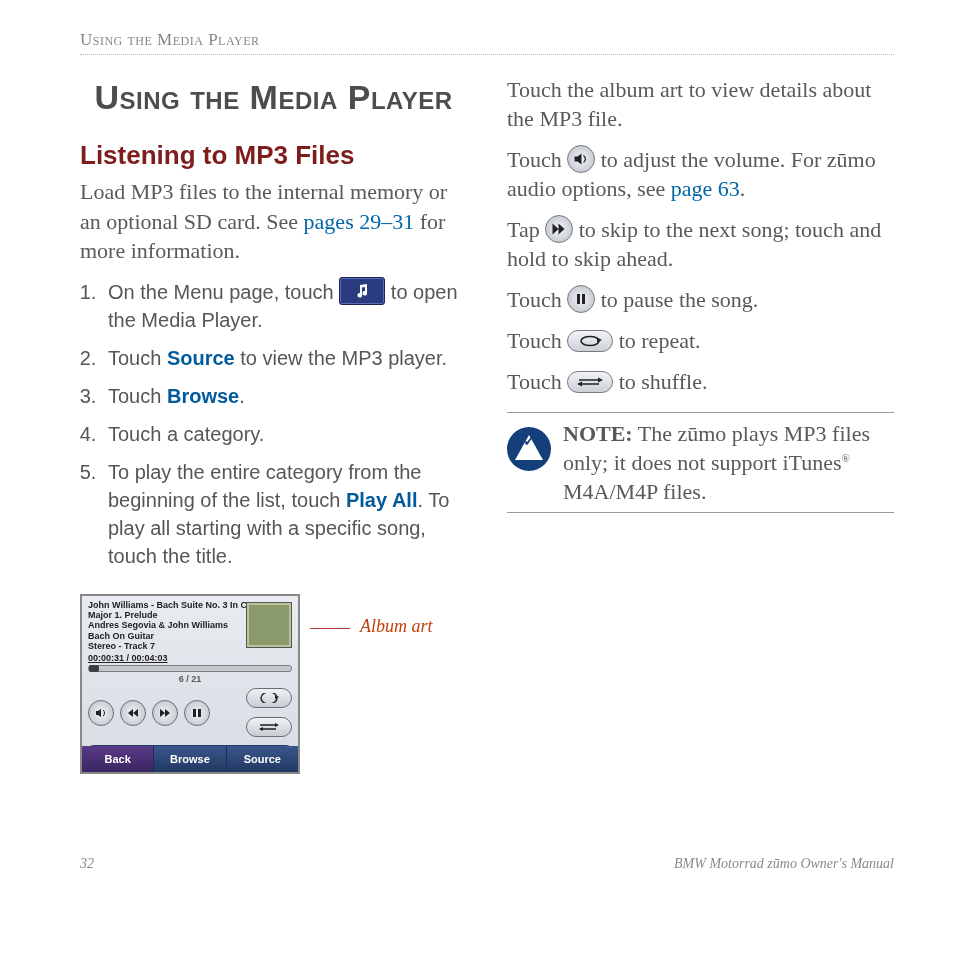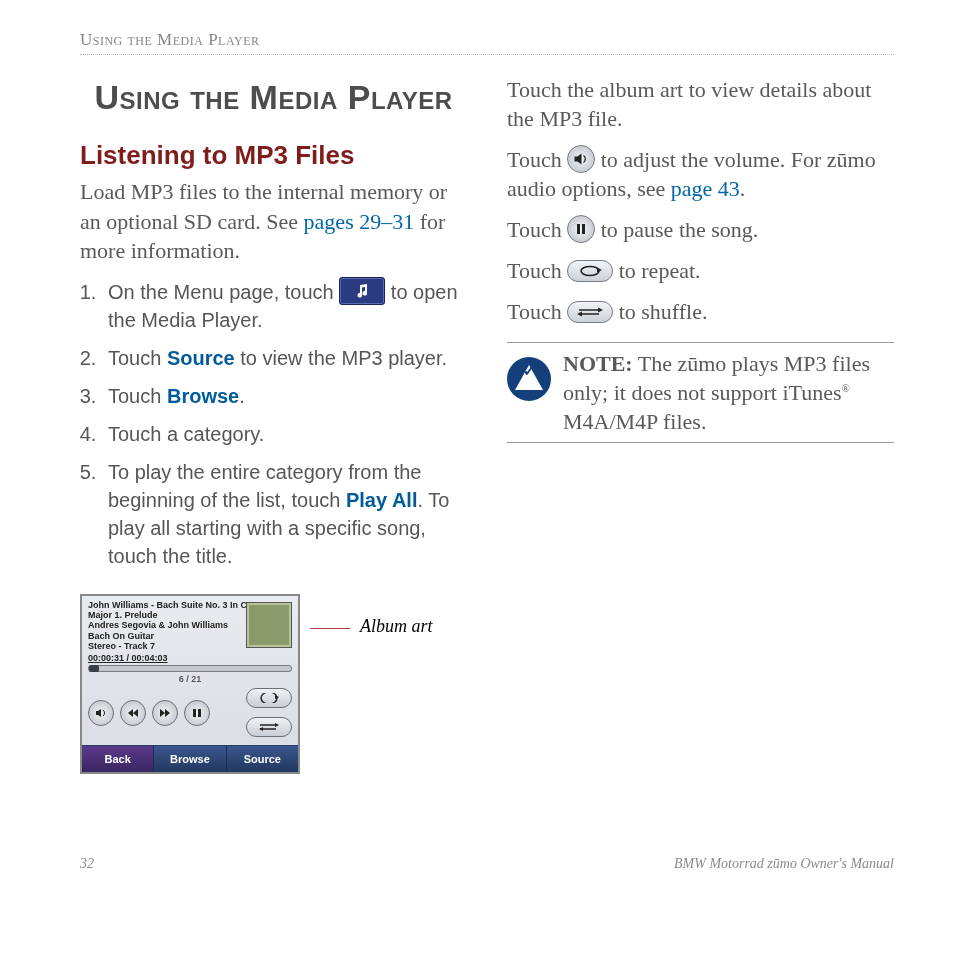--- a/index.html
+++ b/index.html
@@ -162,39 +162,40 @@
     display:flex; align-items:center; justify-content:center;
     font-size: 11px; color:#222;
   }
   .ss-pillcol { display:flex; flex-direction:column; gap:9px; margin-left:auto; }
   .ss-bottom {
     position: absolute; left:0; right:0; bottom:0;
     height: 26px;
     display:flex;
     background:#3a2560;
     border-top: 1px solid #2a3c6a;
+    border-radius: 13px;
   }
   .ss-bbtn {
     flex:1;
     color:#fff; font-size:11px; font-weight:bold;
     display:flex; align-items:center; justify-content:center;
     border-right: 1px solid #1a2c58;
     background: linear-gradient(#5a3a88,#3a2560);
   }
   .ss-bbtn.mid { background: linear-gradient(#3a568c,#213860);}
   .ss-bbtn:last-child { border-right:none;}
   .leader-line {
     width: 40px;
     border-top: 1px solid #b34040;
     margin-top: 34px;
   }
   .callout {
     font-style: italic;
     font-size: 18px;
-    color: #000000;
+    color: #c2410c;
     margin-top: 22px;
   }
   
   .ico-round {
     display:inline-block; vertical-align:-6px;
     width: 26px; height: 26px;
     background: radial-gradient(#f2f4f7,#b8bdc5);
     border: 1px solid #777a80;
     border-radius: 50%;
     position: relative;
@@ -354,24 +355,33 @@
       <p class="body">Touch the album art to view details about the MP3 file.</p>
 
       <p class="body">
         <span>Touch </span>
         <span class="ico-round">
           <svg width="15" height="15" viewBox="0 0 15 15">
               <path fill="#222" d="M1 5h3l4-3v11l-4-3H1z"></path>
               <path stroke="#222" stroke-width="1.3" fill="none" d="M10 4c2.5 1.5 2.5 5.5 0 7"></path>
             </svg>
         </span>
-        <span> to adjust the volume. For zūmo audio options, see </span><span class="link">page 43</span><span>.</span>
-      </p>
-
-
+        <span> to adjust the volume. For zūmo audio options, see </span><span class="link">page 63</span><span>.</span>
+      </p>
+
+
+      <p class="body">
+        <span>Tap </span>
+        <span class="ico-round">
+          <svg width="15" height="15" viewBox="0 0 15 15">
+              <path fill="#222" d="M1 2l6 5.5L1 13zM7 2l6 5.5L7 13z"></path>
+            </svg>
+        </span>
+        <span> to skip to the next song; touch and hold to skip ahead.</span>
+      </p>
 
       <p class="body">
         <span>Touch </span>
         <span class="ico-round">
           <svg width="12" height="12" viewBox="0 0 12 12">
               <rect x="2" y="1" width="3" height="10" fill="#222"></rect>
               <rect x="7" y="1" width="3" height="10" fill="#222"></rect>
             </svg>
         </span>
         <span> to pause the song.</span>

